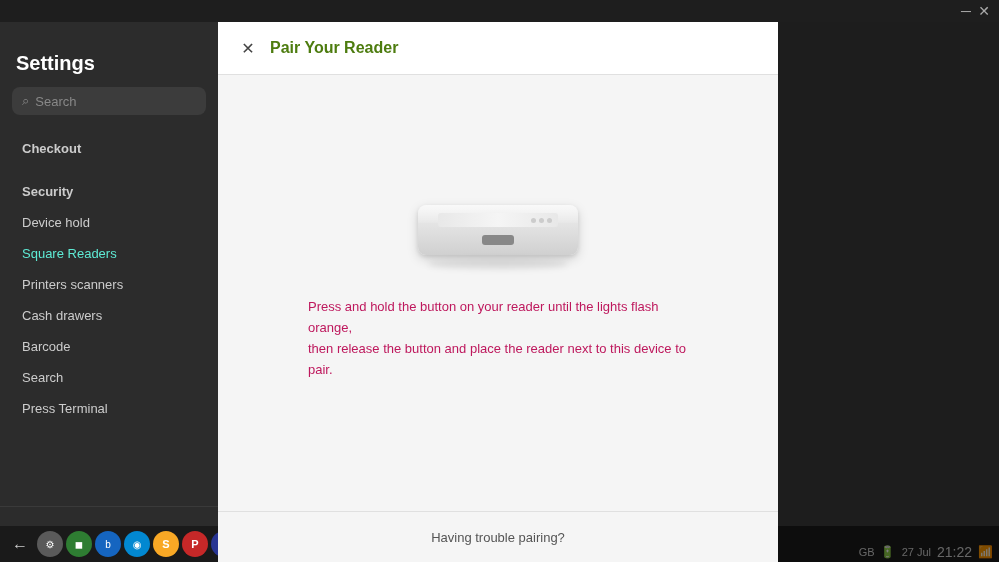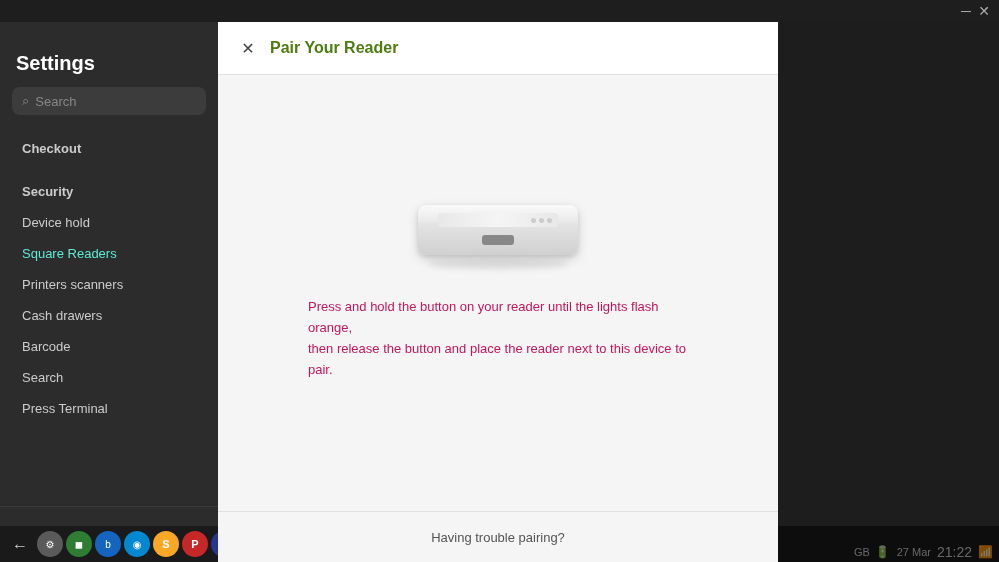--- a/index.html
+++ b/index.html
@@ -461,19 +461,19 @@
     <div class="taskbar-btn tb-circle" style="background:#b71c1c; color:#fff; font-size:11px; width:26px; height:26px;">▶</div>
     <div class="taskbar-btn tb-circle" style="background:#1a73e8; color:#fff; font-size:10px; width:26px; height:26px;">⋯</div>
     <div class="taskbar-btn tb-circle" style="background:#01579b; color:#fff; font-size:11px; width:26px; height:26px;">▷</div>
     <div class="taskbar-btn tb-circle" style="background:#1a1a1a; color:#fff; font-size:11px; width:26px; height:26px; border: 1px solid #555;">⬛</div>
 
     <div class="taskbar-spacer"></div>
 
     <div class="taskbar-system-area">
       <span style="color:#ccc; font-size:11px;">GB</span>
       <span style="font-size:12px;">🔋</span>
-      <span style="color:#ccc; font-size:11px;">27 Mar</span>
+      <span style="color:#ccc; font-size:11px;">27 Jul</span>
       <span style="color:#ccc; font-size:14px;">21:22</span>
       <span style="font-size:12px;">📶</span>
     </div>
   </div>
 
 </div>
 
 </body></html>

